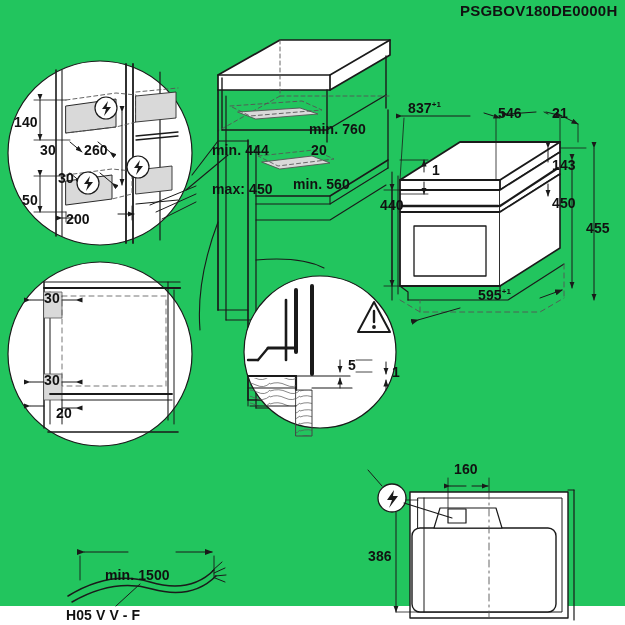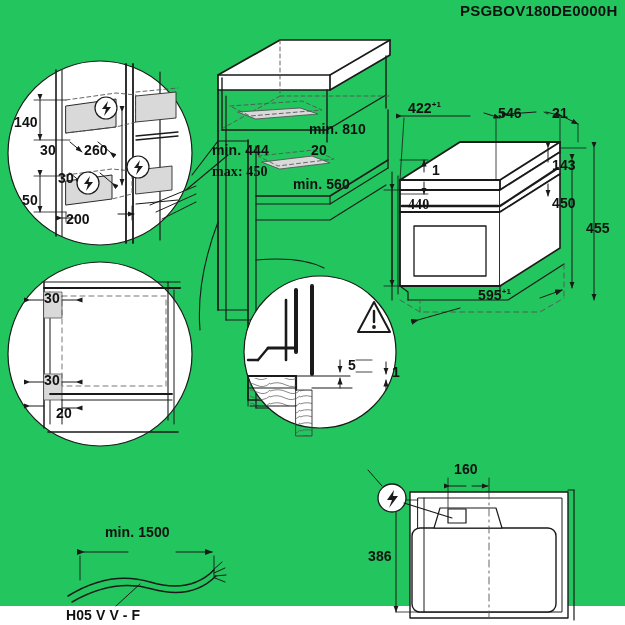--- a/index.html
+++ b/index.html
@@ -315,45 +315,45 @@
 <div class="lbl title" style="left:460px;top:3px;">PSGBOV180DE0000H</div>
 
 <div class="lbl" style="left:14px;top:115px;text-align:center;">140</div>
 <div class="lbl" style="left:40px;top:143px;">30</div>
 <div class="lbl" style="left:84px;top:143px;">260</div>
 <div class="lbl" style="left:58px;top:171px;">30</div>
 <div class="lbl" style="left:22px;top:193px;">50</div>
 <div class="lbl" style="left:66px;top:212px;">200</div>
 
 <div class="lbl" style="left:212px;top:143px;">min. 444</div>
-<div class="lbl" style="left:212px;top:165px;font-family:Liberation Serif, serif;">max: 450</div>
-<div class="lbl" style="left:309px;top:122px;">min. 810</div>
+<div class="lbl" style="left:212px;top:182px;">max: 450</div>
+<div class="lbl" style="left:309px;top:122px;">min. 760</div>
 <div class="lbl" style="left:311px;top:143px;">20</div>
 <div class="lbl" style="left:293px;top:177px;">min. 560</div>
 
 <div class="lbl" style="left:408px;top:101px;">
-  <span>422</span><span class="sup">+1</span>
+  <span>837</span><span class="sup">+1</span>
 </div>
 <div class="lbl" style="left:498px;top:106px;">546</div>
 <div class="lbl" style="left:552px;top:106px;">21</div>
 <div class="lbl" style="left:432px;top:163px;">1</div>
-<div class="lbl" style="left:408px;top:198px;font-family:Liberation Serif, serif;">440</div>
+<div class="lbl" style="left:380px;top:198px;">440</div>
 <div class="lbl" style="left:552px;top:158px;">143</div>
 <div class="lbl" style="left:552px;top:196px;">450</div>
 <div class="lbl" style="left:586px;top:221px;">455</div>
 <div class="lbl" style="left:478px;top:288px;">
   <span>595</span><span class="sup">+1</span>
 </div>
 
 <div class="lbl" style="left:44px;top:291px;">30</div>
 <div class="lbl" style="left:44px;top:373px;">30</div>
 <div class="lbl" style="left:56px;top:406px;">20</div>
 
 <div class="lbl" style="left:348px;top:358px;">5</div>
 <div class="lbl" style="left:392px;top:365px;">1</div>
 
-<div class="lbl" style="left:105px;top:525px;">min. 1500</div>
+<div class="lbl" style="left:105px;top:568px;">min. 1500</div>
 <div class="lbl" style="left:66px;top:608px;text-align:right;">H05 V V - F</div>
 
 <div class="lbl" style="left:454px;top:462px;">160</div>
 <div class="lbl" style="left:368px;top:549px;">386</div>
 
 </div>
 
 </body></html>

